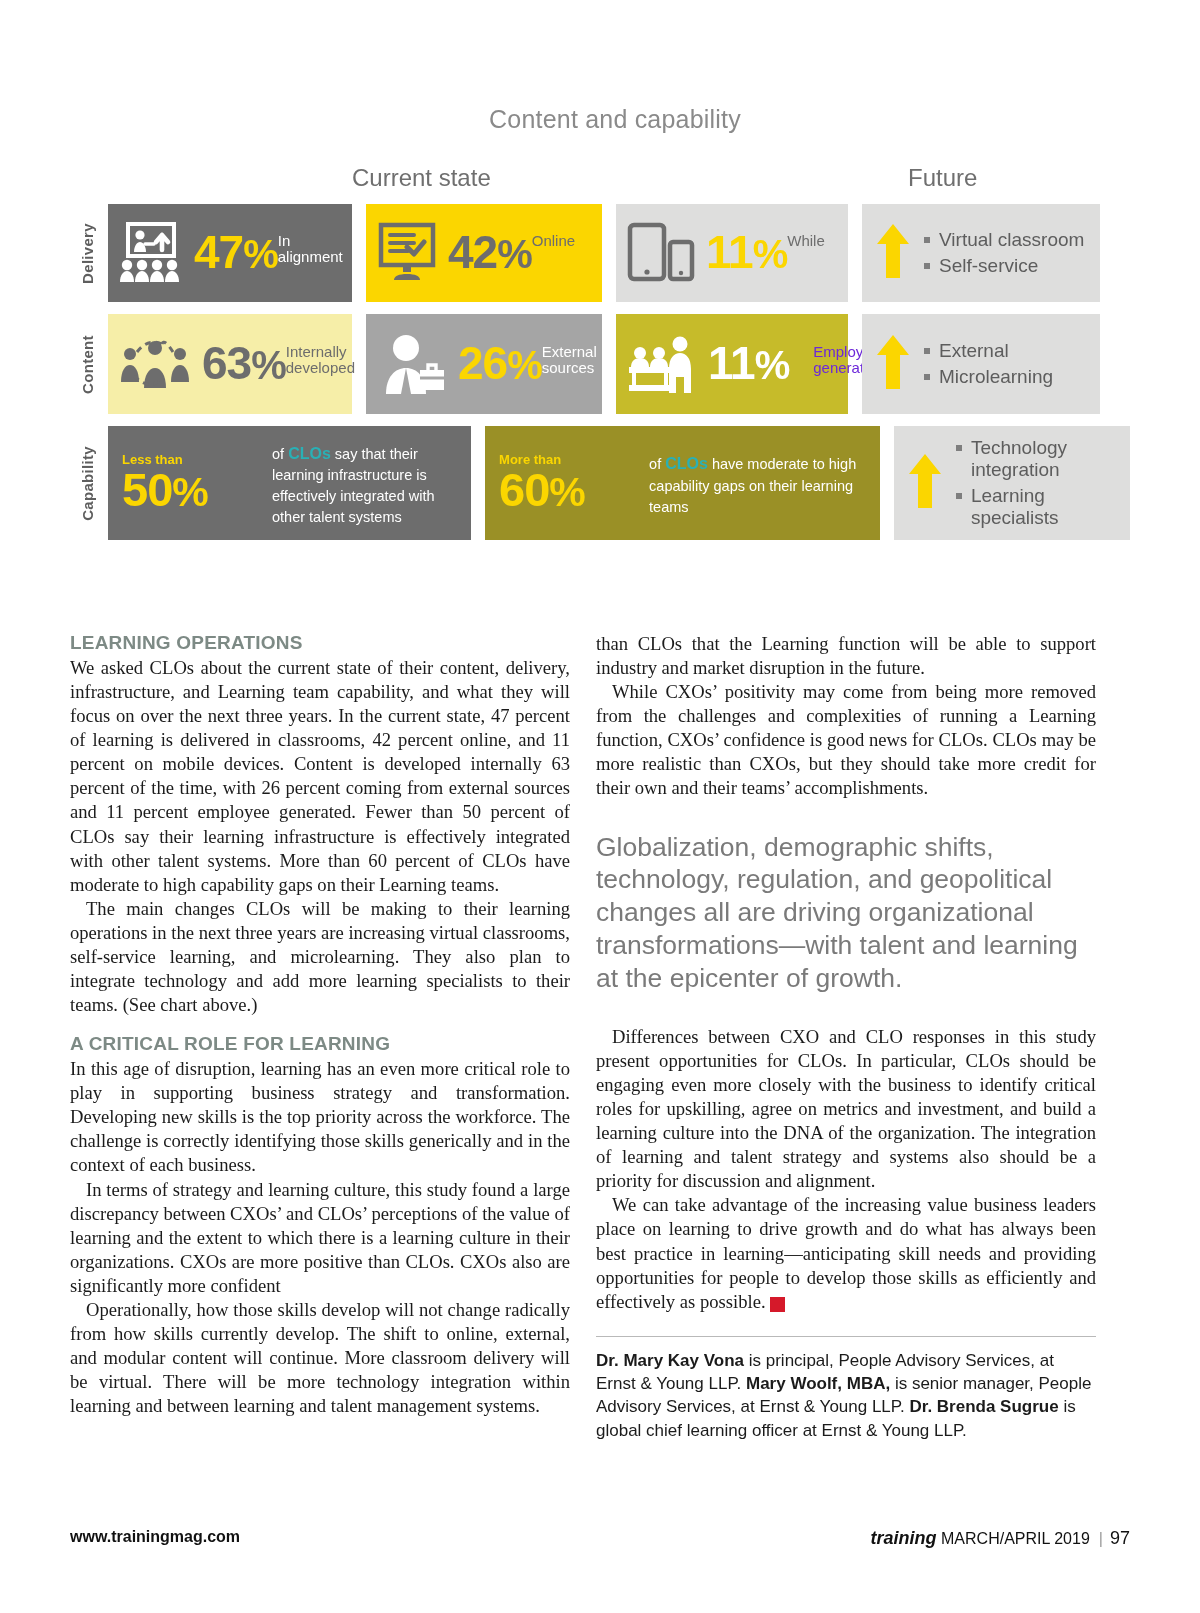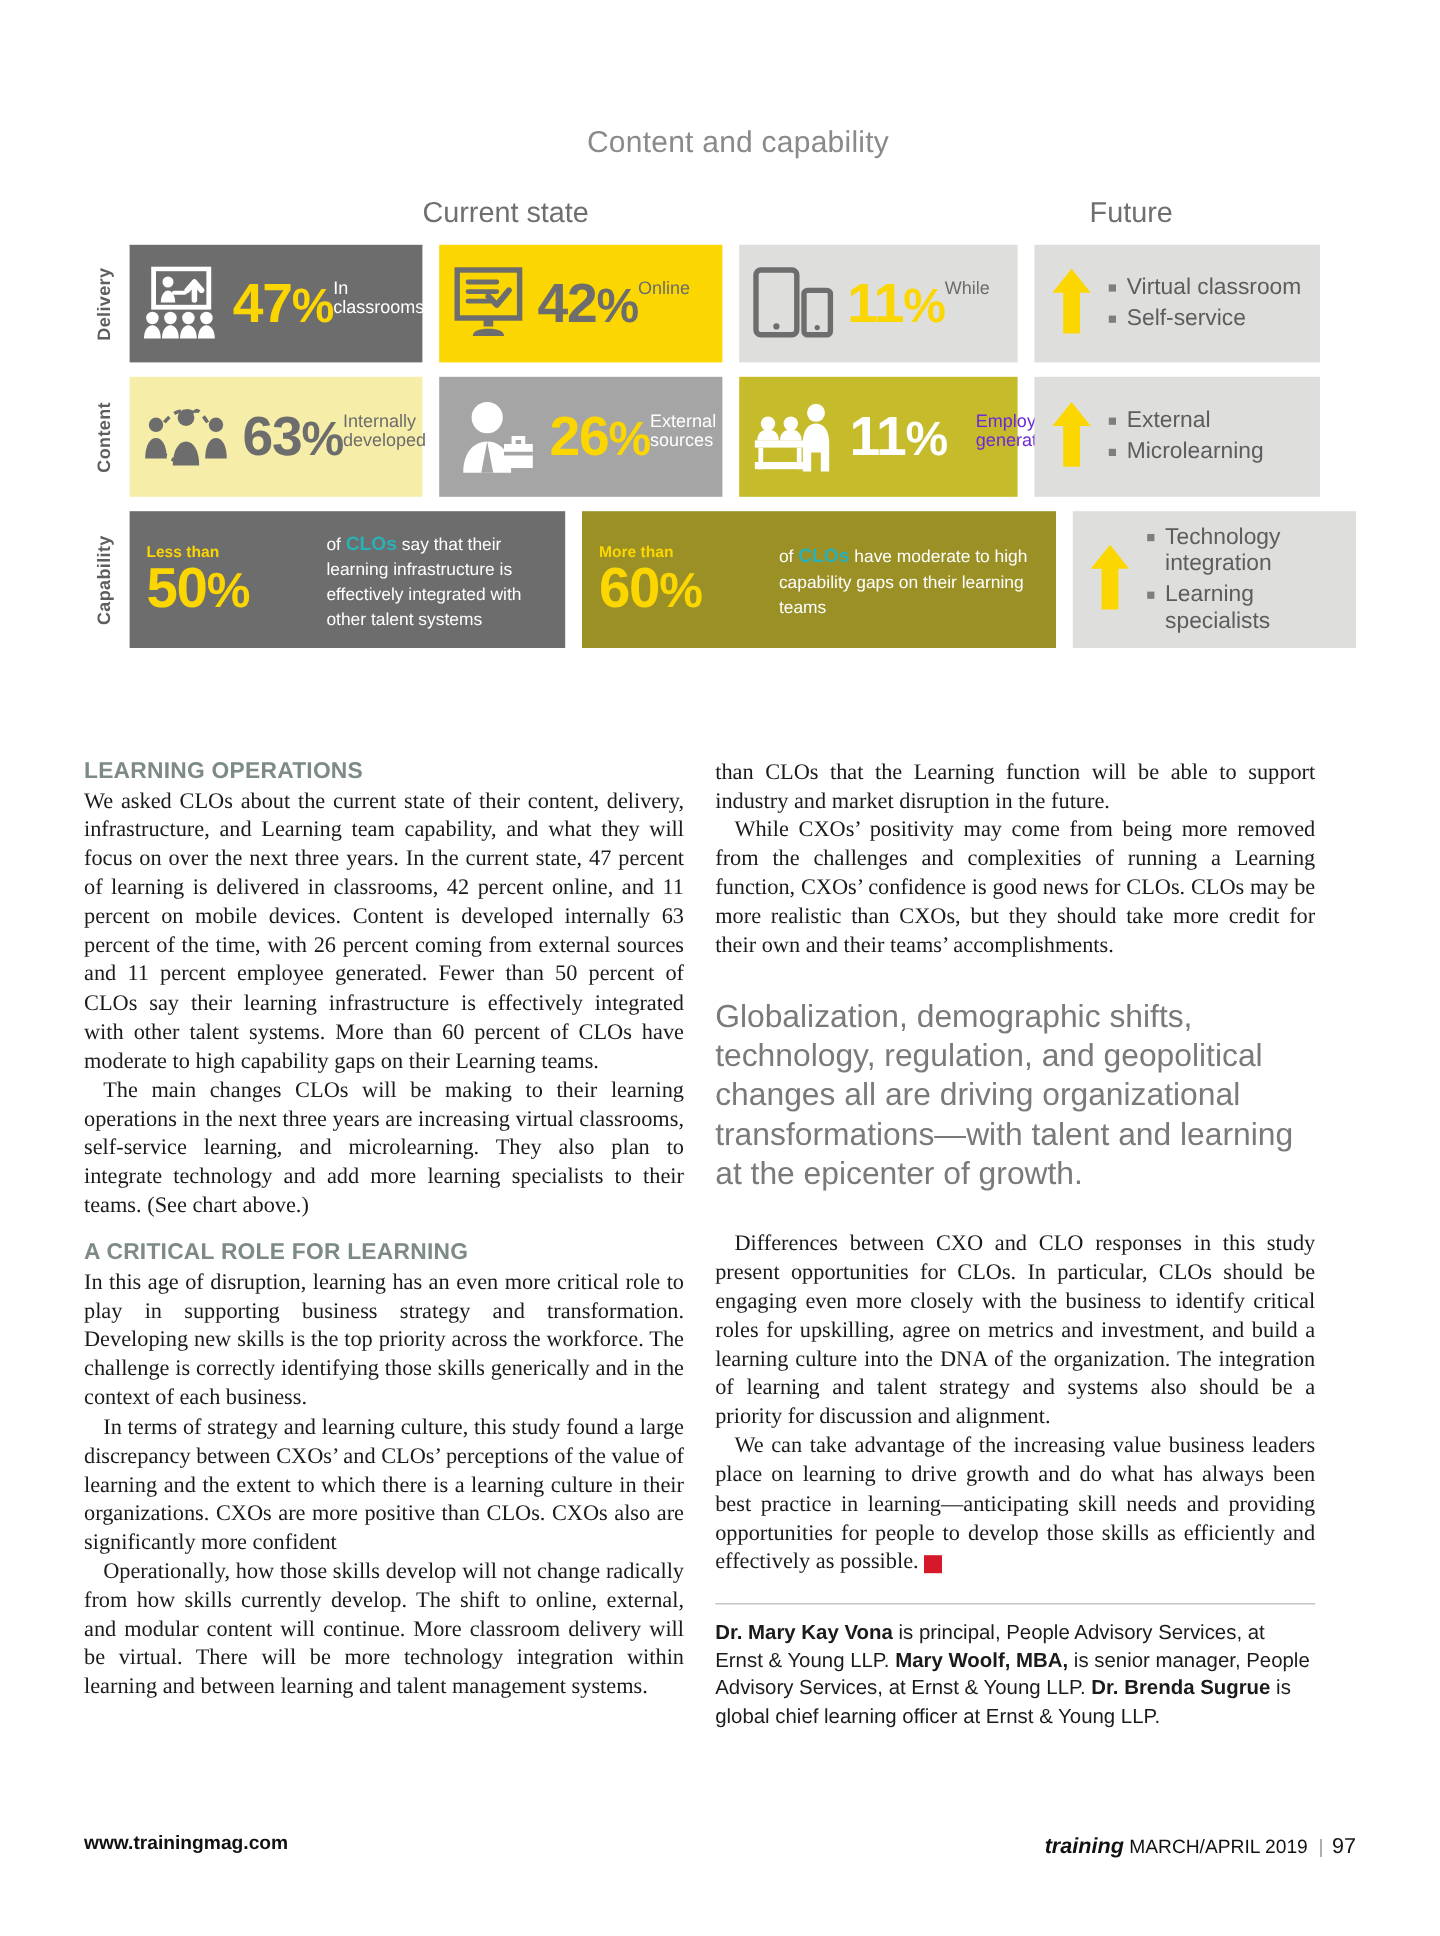--- a/index.html
+++ b/index.html
@@ -176,21 +176,21 @@
                 <circle cx="24" cy="43" r="5.2" fill="#fff"></circle>
                   <path d="M17 60c0-7 3.3-11 7-11s7 4 7 11z" fill="#fff"></path>
                 <circle cx="39" cy="43" r="5.2" fill="#fff"></circle>
                   <path d="M32 60c0-7 3.3-11 7-11s7 4 7 11z" fill="#fff"></path>
                 <circle cx="54" cy="43" r="5.2" fill="#fff"></circle>
                   <path d="M47 60c0-7 3.3-11 7-11s7 4 7 11z" fill="#fff"></path>
               </svg>
             </div>
             <div class="statbody">
               <div class="pct t-yellow"><span>47</span><span class="sym">%</span></div>
-              <div class="plabel t-white">In classrooms</div>
+              <div class="plabel t-white">In alignment</div>
             </div>
           </div>
         </div>
 
         <div class="cell c-yellow" style="width:236px">
           <div class="stat">
             <div class="icon">
               <svg width="62" height="62" viewBox="0 0 62 62" aria-hidden="true">
                 <rect x="5" y="3" width="52" height="40" fill="none" stroke="#6d6d6d" stroke-width="4.5"></rect>
                 <path d="M14 13h24M14 21h24M14 29h18" stroke="#6d6d6d" stroke-width="4" stroke-linecap="round"></path>

